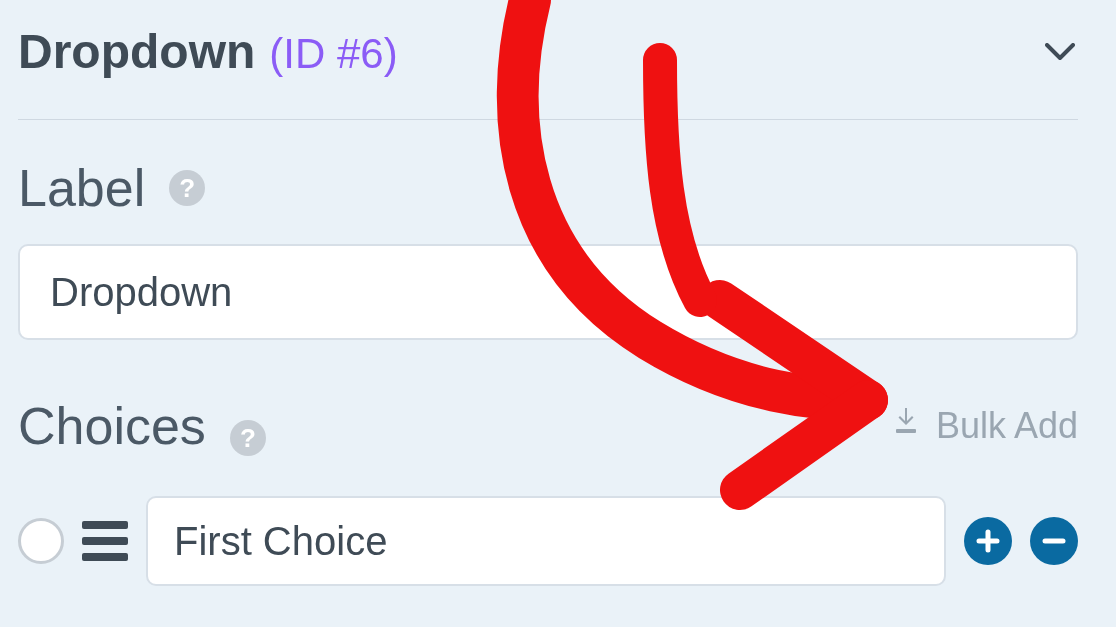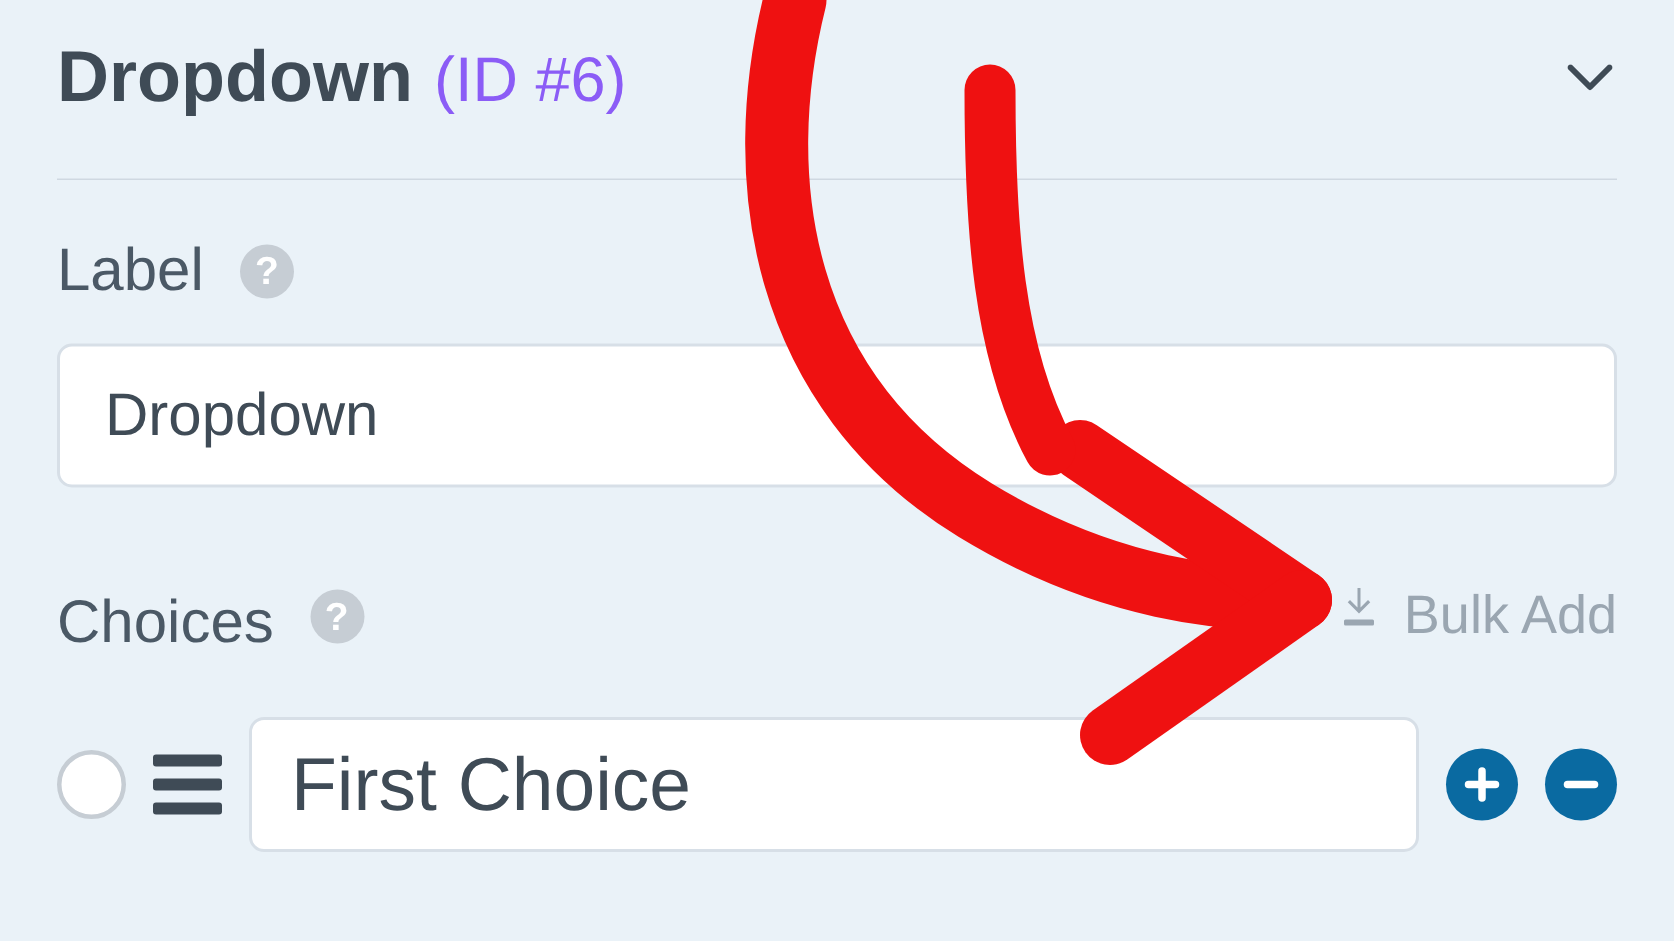--- a/index.html
+++ b/index.html
@@ -6,21 +6,21 @@
   html, body { width: 1116px; height: 627px; }
   body {
     background: #eaf2f8;
     font-family: -apple-system, BlinkMacSystemFont, "Segoe UI", Helvetica, Arial, sans-serif;
     color: #3f4b56;
     overflow: hidden;
     position: relative;
   }
 
   .panel {
-    padding: 24px 38px 0 38px;
+    padding: 24px 38px 0 18px;
   }
 
   
   .panel-header {
     display: flex;
     align-items: center;
     justify-content: space-between;
   }
   .panel-title-wrap {
     display: flex;
@@ -55,21 +55,21 @@
   }
 
   
   .group-row {
     display: flex;
     align-items: center;
     gap: 24px;
     margin-top: 38px;
   }
   .group-label {
-    font-size: 40px;
+    font-size: 52px;
     font-weight: 400;
     color: #4b5966;
   }
   .help-icon {
     width: 36px;
     height: 36px;
     border-radius: 50%;
     background: #c6cdd4;
     color: #ffffff;
     display: flex;
@@ -97,23 +97,22 @@
 
   
   .choices-header {
     display: flex;
     align-items: center;
     justify-content: space-between;
     margin-top: 56px;
   }
   .choices-left {
     display: flex;
-    align-items: flex-start;
+    align-items: flex-end;
     gap: 24px;
-    margin-top: 12px;
   }
   .bulk-add {
     display: flex;
     align-items: flex-start;
     gap: 14px;
     color: #9aa6b1;
     font-size: 36px;
     cursor: pointer;
   }
   .bulk-add svg { display: block; }
@@ -147,21 +146,21 @@
     height: 8px;
     border-radius: 2px;
     background: #3f4b56;
   }
   .choice-input {
     flex: 1 1 auto;
     height: 90px;
     border: 2px solid #d7dfe7;
     border-radius: 10px;
     background: #ffffff;
-    font-size: 50px;
+    font-size: 40px;
     color: #3f4b56;
     padding: 0 26px;
     outline: none;
     font-family: inherit;
   }
   .circle-btn {
     width: 48px;
     height: 48px;
     border-radius: 50%;
     background: #0a6aa1;

